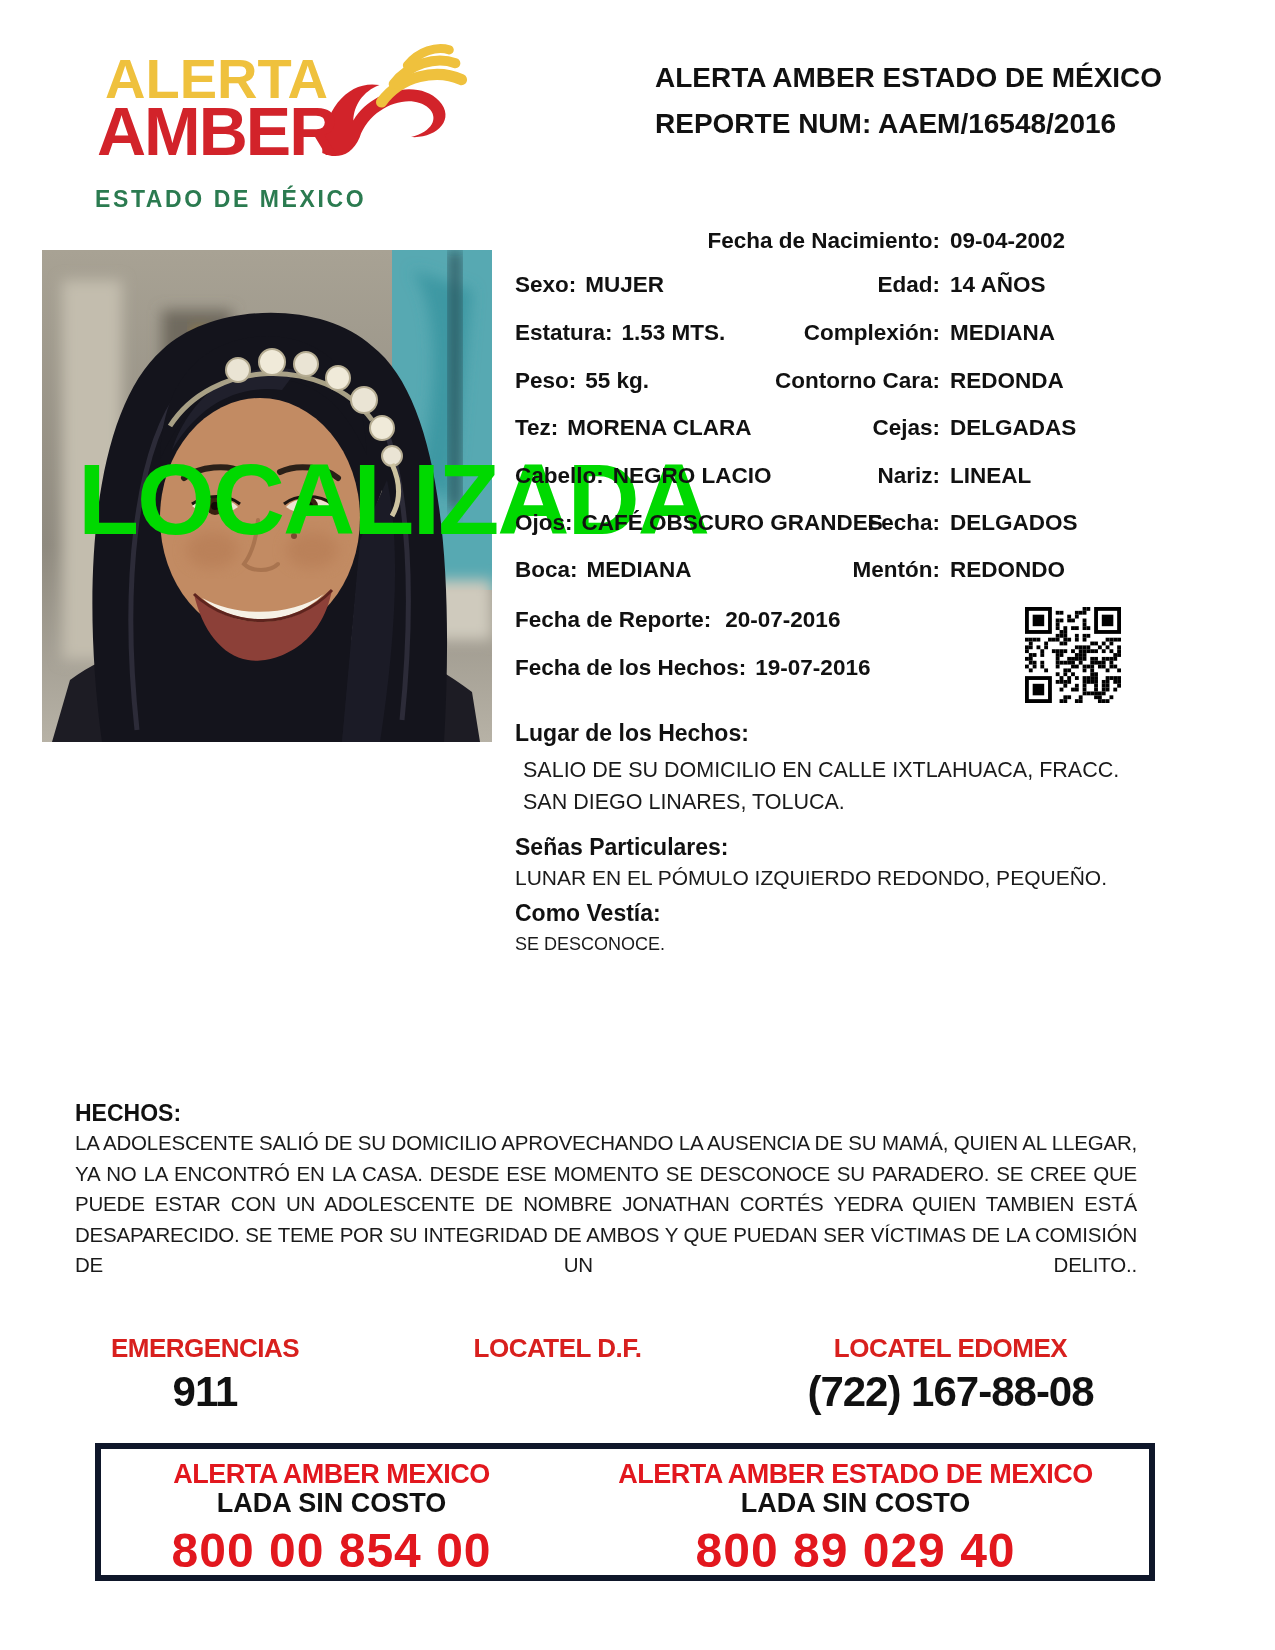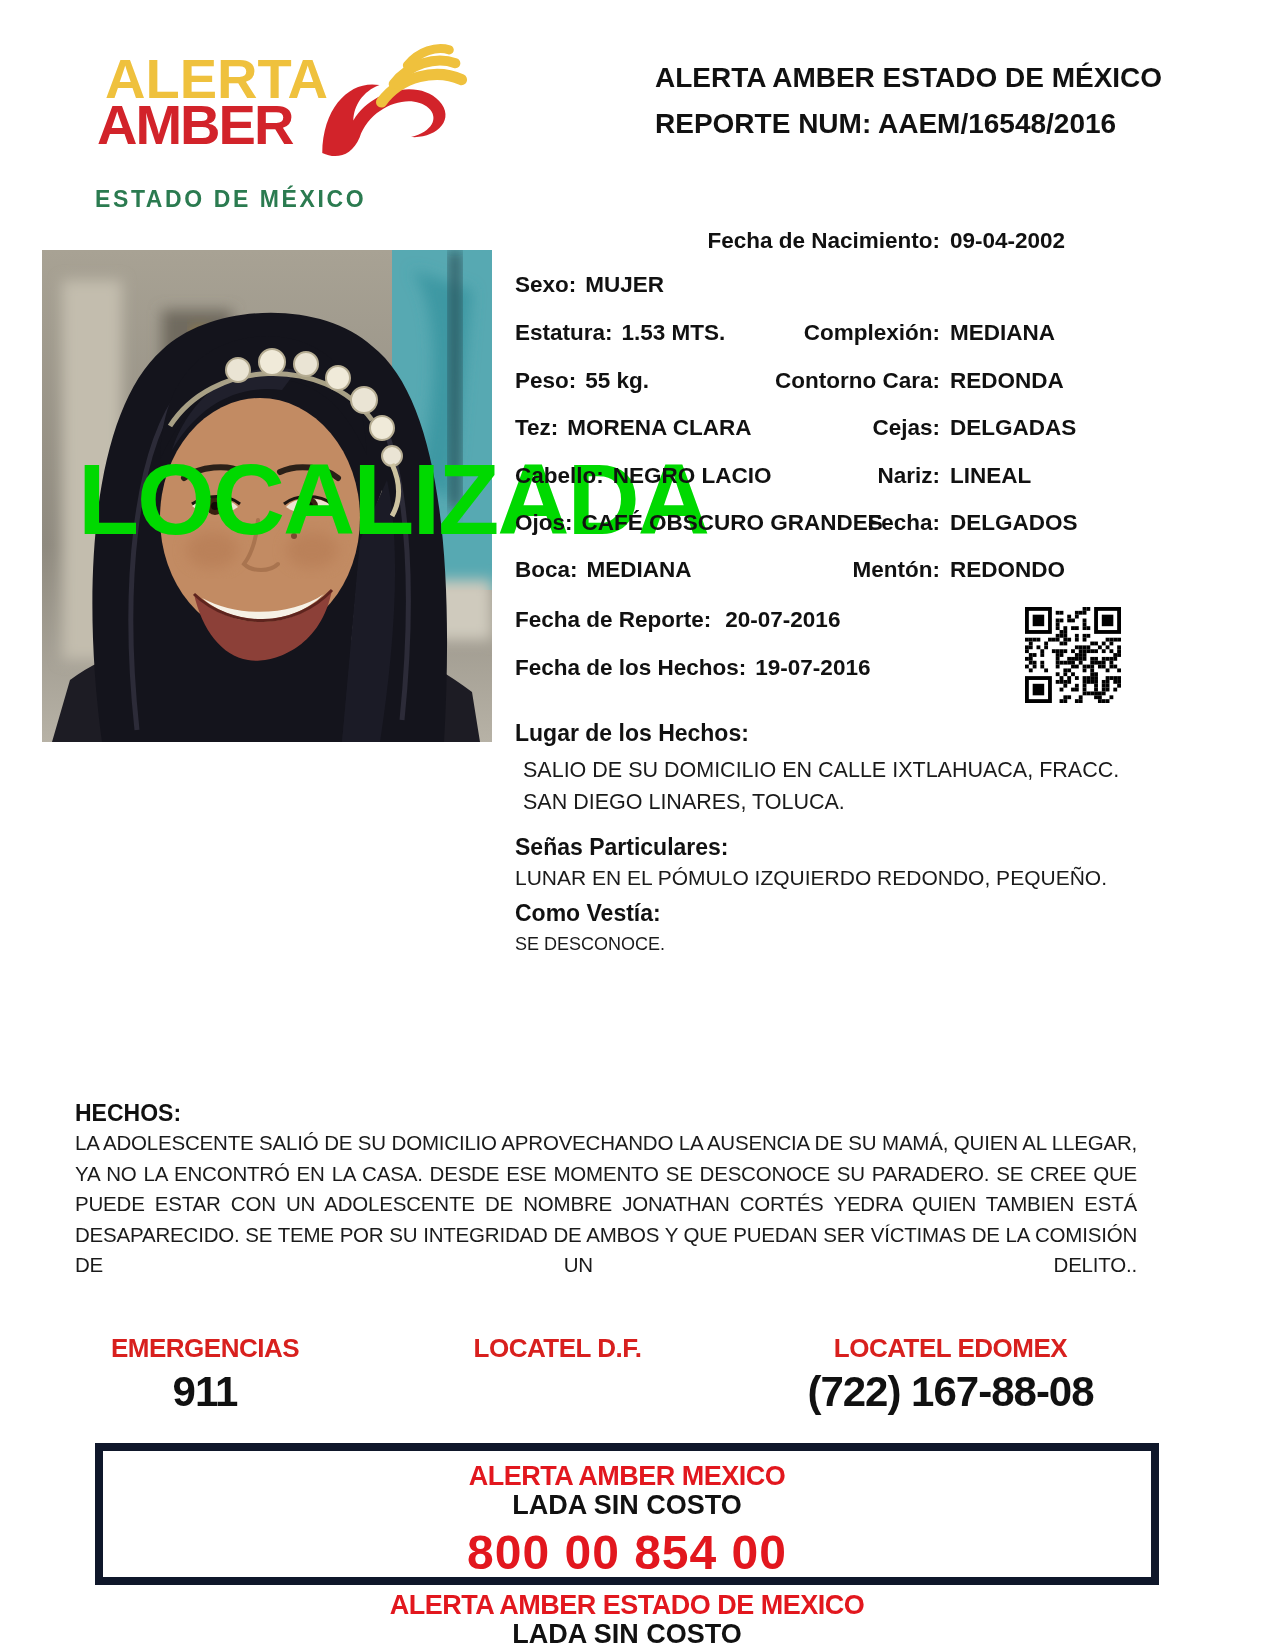--- a/index.html
+++ b/index.html
@@ -3,21 +3,21 @@
 <meta charset="utf-8">
 <style>
   html,body{margin:0;padding:0;background:#fff;}
   .page{
     position:relative; width:1275px; height:1650px; background:#ffffff;
     font-family:"Liberation Sans", sans-serif; overflow:hidden;padding-left:35px;
   }
   
   .logo{position:absolute; left:95px; top:40px; width:320px; height:175px;}
   .logo-l1{position:absolute; left:10px; top:6px; font-size:56px; font-weight:800; letter-spacing:0px; color:#EFC13D;}
-  .logo-l2{position:absolute; left:2px; top:52px; font-size:56px; font-weight:800; letter-spacing:-2px; color:#D2232A;}
+  .logo-l2{position:absolute; left:2px; top:52px; font-size:68px; font-weight:800; letter-spacing:-2px; color:#D2232A;}
   .logo-l3{position:absolute; left:0px; top:146px; font-size:23px; font-weight:700; letter-spacing:2.6px; color:#2B7B50;}
   .logo-swoosh{position:absolute; left:215px; top:0px;}
   
   .hdr-title{position:absolute; left:655px; top:62px; font-size:28px; font-weight:700; color:#111;}
   .hdr-report{position:absolute; left:655px; top:108px; font-size:28px; font-weight:700; color:#111;}
   
   .photo{position:absolute; left:42px; top:250px; width:450px; height:492px; z-index:1;}
   .localizada{
     position:absolute; left:78px; top:448px; z-index:2;
     font-size:100px; line-height:102px; font-weight:800; letter-spacing:-2px;
@@ -46,21 +46,21 @@
   
   .contact{position:absolute; text-align:center; z-index:4;}
   .contact .c-label{font-size:26px; font-weight:700; color:#D8201E; letter-spacing:-0.5px;}
   .contact .c-number{font-size:42px; font-weight:700; color:#111; margin-top:4px; letter-spacing:-1px;}
   .contact-1{left:55px;  top:1333px; width:300px;}
   .contact-2{left:385px; top:1333px; width:345px;}
   .contact-3{left:778px; top:1333px; width:345px;}
   
   .footer-box{
     position:absolute; left:95px; top:1443px; width:1048px; height:126px;
-    border:8px solid #0f172a; display:flex;flex-direction:column;
+    border:6px solid #0f172a; display:flex;
   }
   .fcol{flex:1; text-align:center; padding-top:10px;}
   .fcol-l{flex:0 0 44%;}
   .fcol-r{flex:0 0 56%;}
   .f-title{font-size:27px; font-weight:700; color:#E2171E; letter-spacing:-0.5px;}
   .f-sub{font-size:27px; font-weight:700; color:#111; margin-top:-2px;}
   .f-num{font-size:48px; font-weight:700; color:#E2171E; margin-top:4px; letter-spacing:1px;}
 </style>
 </head>
 <body>
@@ -149,20 +149,24 @@
 
   <div class="localizada">LOCALIZADA</div>
 
 
   <div class="fr" style="top:228px;">
     <span class="lbl">Fecha de Nacimiento:</span>
       <span class="val">09-04-2002</span>
   </div>
 
   <div class="f" style="left:515px; top:272px;"><span>Sexo:</span><span class="val">MUJER</span></div>
+  <div class="fr" style="top:272px;">
+      <span class="lbl">Edad:</span>
+      <span class="val">14 AÑOS</span>
+    </div>
 
   <div class="f" style="left:515px; top:320px;"><span>Estatura:</span><span class="val">1.53 MTS.</span></div>
   <div class="fr" style="top:320px;">
       <span class="lbl">Complexión:</span>
       <span class="val">MEDIANA</span>
     </div>
 
   <div class="f" style="left:515px; top:368px;"><span>Peso:</span><span class="val">55 kg.</span></div>
   <div class="fr" style="top:368px;">
       <span class="lbl">Contorno Cara:</span>

